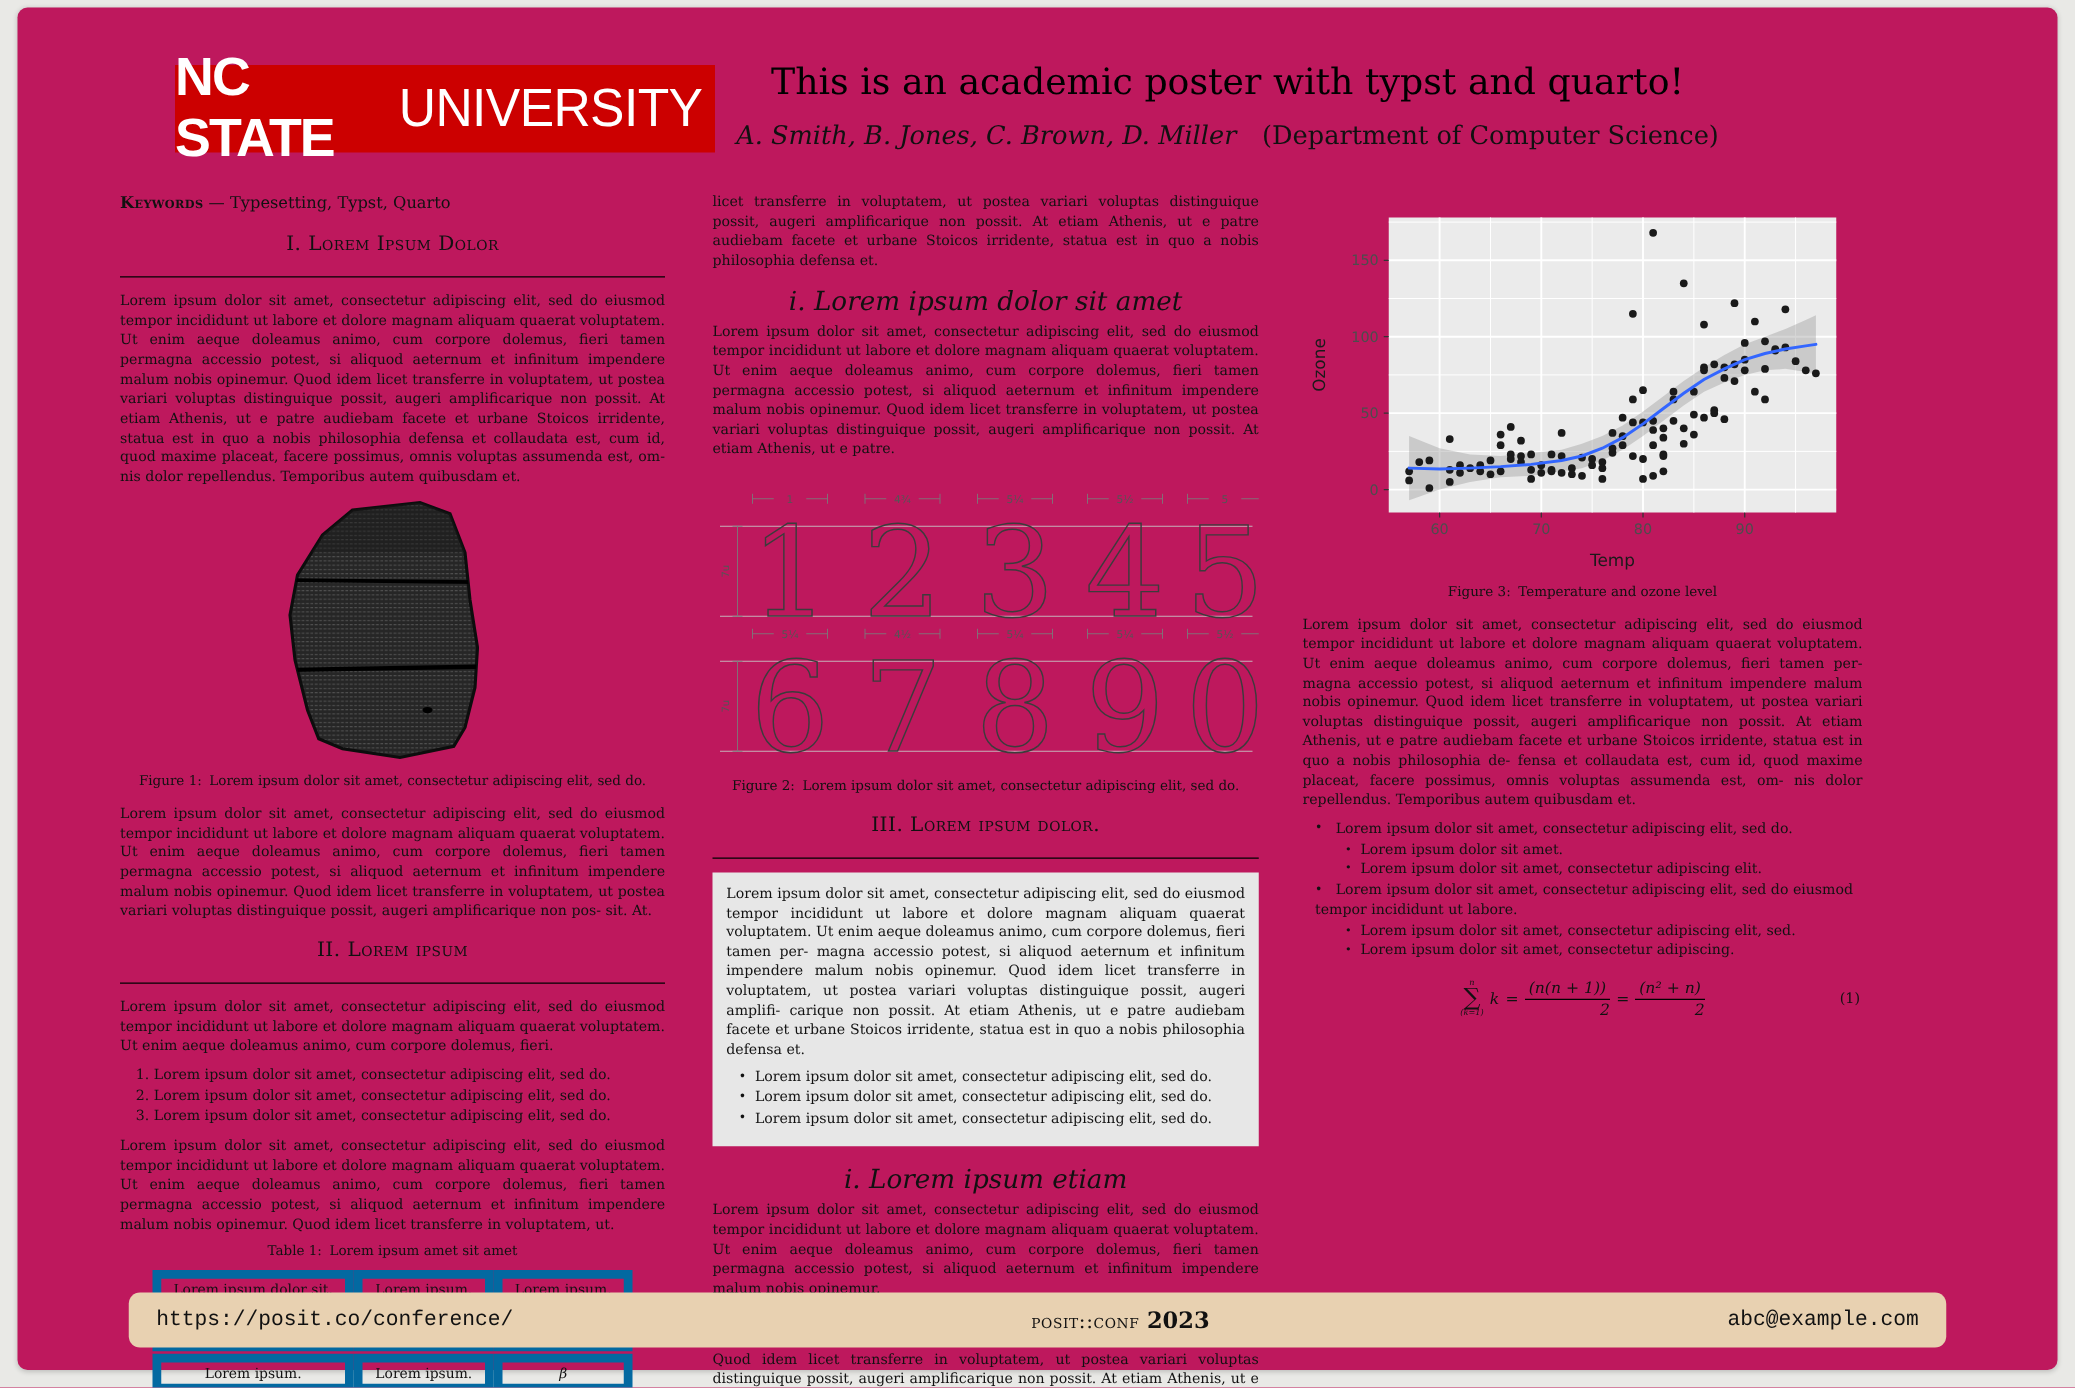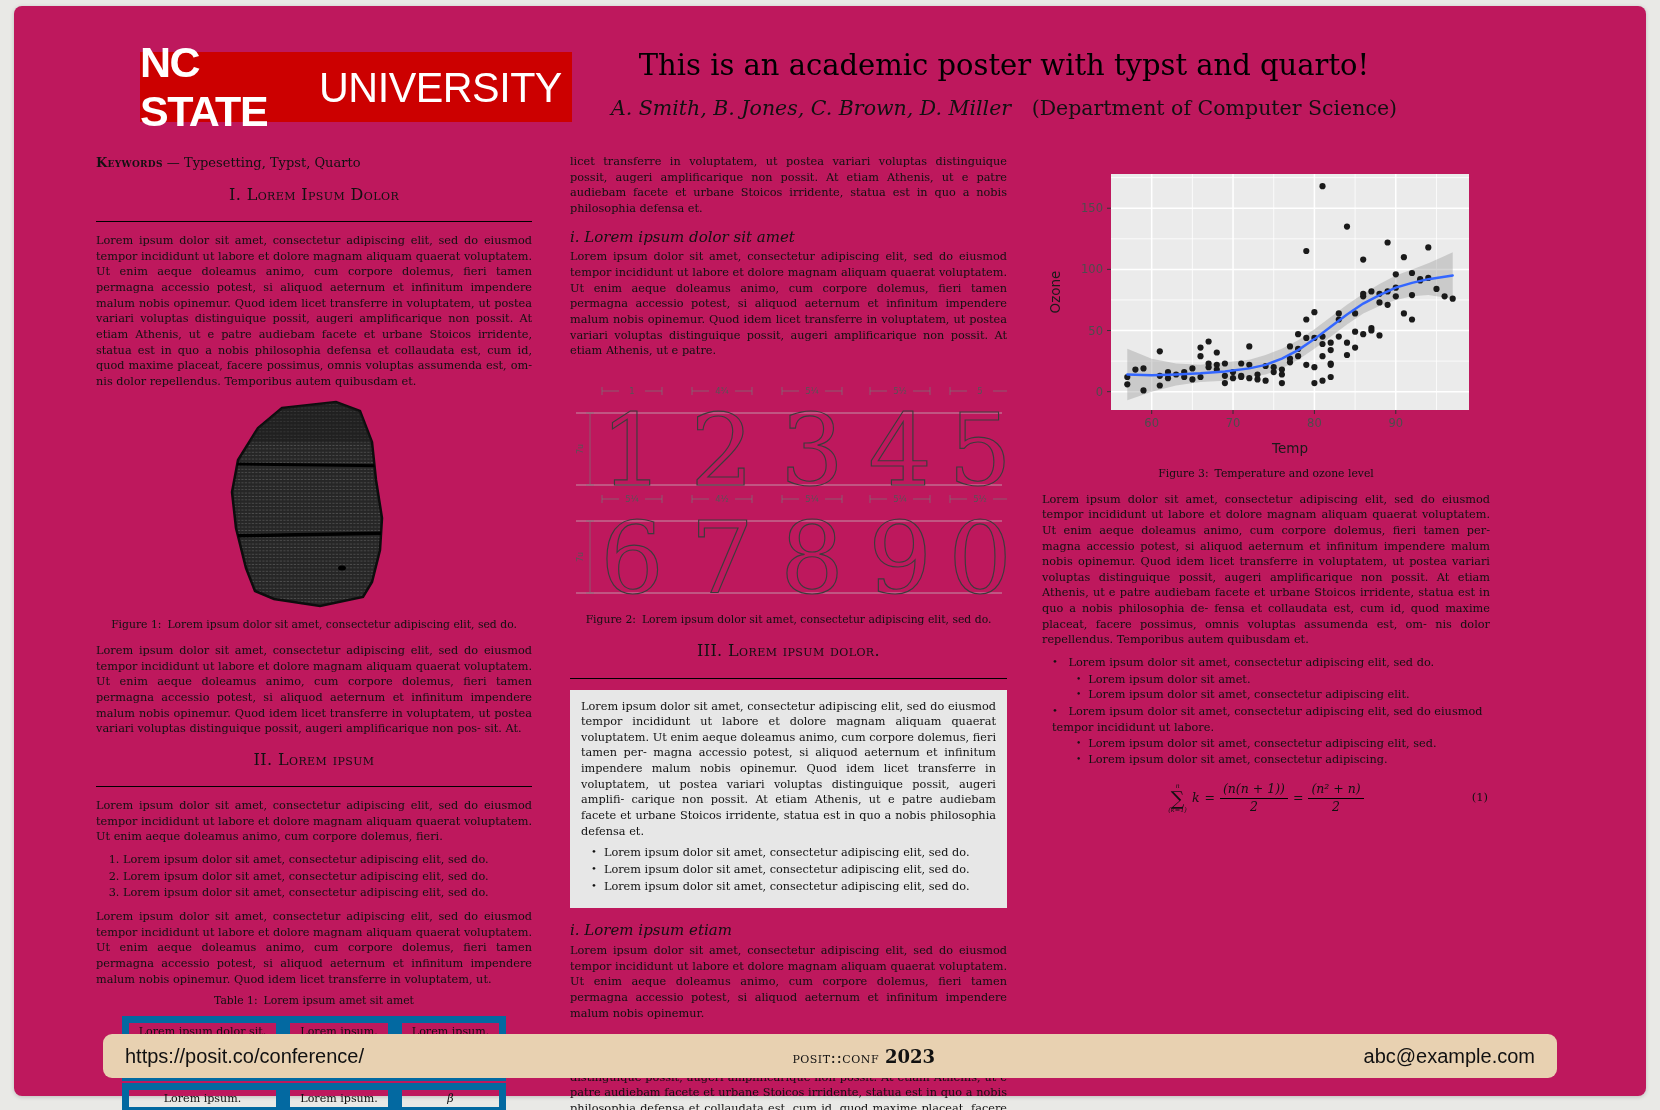--- a/index.html
+++ b/index.html
@@ -2,36 +2,36 @@
 <html><head>
 <meta charset="utf-8">
 <style>
   html,body{margin:0;padding:0;}
   body{width:1660px;height:1110px;background:#e9e9e6;font-family:"DejaVu Serif",serif;color:#111;position:relative;overflow:hidden;}
   .poster{position:absolute;left:14px;top:6px;width:1632px;height:1090px;background:#be185d;border-radius:8px;box-shadow:0 1px 4px rgba(0,0,0,.18);}
   
   .logo{position:absolute;left:126px;top:46px;width:432px;height:70px;display:flex;align-items:center;justify-content:center;gap:11px;}
   .logo .b{font-family:"Liberation Sans",sans-serif;font-weight:bold;font-size:43px;color:#fff;letter-spacing:-1.5px;}
   .logo .l{font-family:"Liberation Sans",sans-serif;font-weight:normal;font-size:43px;color:#fff;letter-spacing:-0.5px;transform:scaleX(.96);transform-origin:left;}
-  .header-right{position:absolute;left:590px;top:42px;width:800px;text-align:center;}
+  .header-right{position:absolute;left:568px;top:42px;width:800px;text-align:center;}
   .poster-title{font-size:29px;color:#000;}
   .byline{margin-top:14px;font-size:20.5px;}
   .byline .names{font-style:italic;}
   .byline .affil{font-style:normal;margin-left:14px;}
   
   .col{position:absolute;top:148px;font-size:11.3px;line-height:1.385;}
   .col p{margin:0 0 7px;text-align:justify;}
   #col1{left:82px;width:436px;}
   #col2{left:556px;width:437px;}
   #col3{left:1028px;width:448px;}
   .keywords{font-size:13px;margin-bottom:12px;text-align:left;}
   .keywords .kw{font-weight:bold;font-variant:small-caps;letter-spacing:.3px;}
   .sec-head{font-variant:small-caps;font-size:16px;text-align:center;letter-spacing:.4px;margin:12px 0 0;}
   .sec-rule{border-top:1.4px solid #000;margin:15px 0 11px;}
-  .sub-head{font-style:italic;font-size:15px;margin:10px 0 2px;text-align:left;}
+  .sub-head{font-style:italic;font-size:21px;margin:10px 0 2px;text-align:center;}
   .caption{font-size:10.8px;text-align:center;margin:4px 0 10px;}
   .caption .cl{margin-right:6px;}
   ol.numlist{margin:2px 0 8px;padding-left:27px;}
   ol.numlist li{margin-bottom:1px;}
   ul.bul{list-style:none;margin:2px 0 8px;padding-left:10px;}
   ul.bul>li{margin-bottom:1px;}
   ul.bul>li::before{content:"•";margin-right:7px;font-size:10px;position:relative;top:-1px;}
   ul.bul ul{list-style:none;padding-left:24px;margin:1px 0 1px;}
   ul.bul ul>li::before{content:"•";margin-right:7px;font-size:9px;position:relative;top:-1px;}
   
@@ -44,27 +44,27 @@
   table.t1 td,table.t1 th{border:7px solid #0369a1;padding:1px 10px;text-align:center;font-weight:normal;}
   table.t1 .greek{font-style:italic;}
   
   #chart-box{margin-top:8px;text-align:center;}
   
   .equation{position:relative;margin:14px 0 0;display:flex;align-items:center;justify-content:center;font-size:12.5px;}
   .eq-body{display:inline-flex;align-items:center;gap:5px;}
   .sum{display:inline-flex;flex-direction:column;align-items:center;line-height:1;}
   .sum .lim{font-size:6.5px;font-style:italic;}
   .sum .sig{font-size:19px;line-height:.9;}
-  .frac{display:inline-flex;flex-direction:column;align-items:center;line-height:1.25;font-style:italic;}
+  .frac{display:inline-flex;flex-direction:column;align-items:flex-end;line-height:1.25;font-style:italic;}
   .frac .num{border-bottom:1px solid #000;padding:0 3px 1px;}
   .eq-var{font-style:italic;}
   .eq-num{position:absolute;right:2px;top:50%;transform:translateY(-50%);font-size:11.5px;}
   
   .footer{position:absolute;left:89px;top:1028px;width:1454px;height:44px;border-radius:9px;display:flex;align-items:center;justify-content:space-between;padding:0 22px;box-sizing:border-box;}
-  .footer .mono{font-family:Liberation Sans, sans-serif;font-size:20px;color:#111;text-decoration:none;}
+  .footer .mono{font-family:Liberation Mono, monospace;font-size:17px;color:#111;text-decoration:none;}
   .footer-center{font-size:16px;}
   .footer-center .pc{font-variant:small-caps;letter-spacing:.5px;}
   .footer-center .yr{font-size:18px;margin-left:6px;font-weight:bold;}
 </style>
 </head>
 <body>
 
 <div class="poster">
 
   <div class="logo" id="logo" style="background: rgb(204, 0, 0);">

